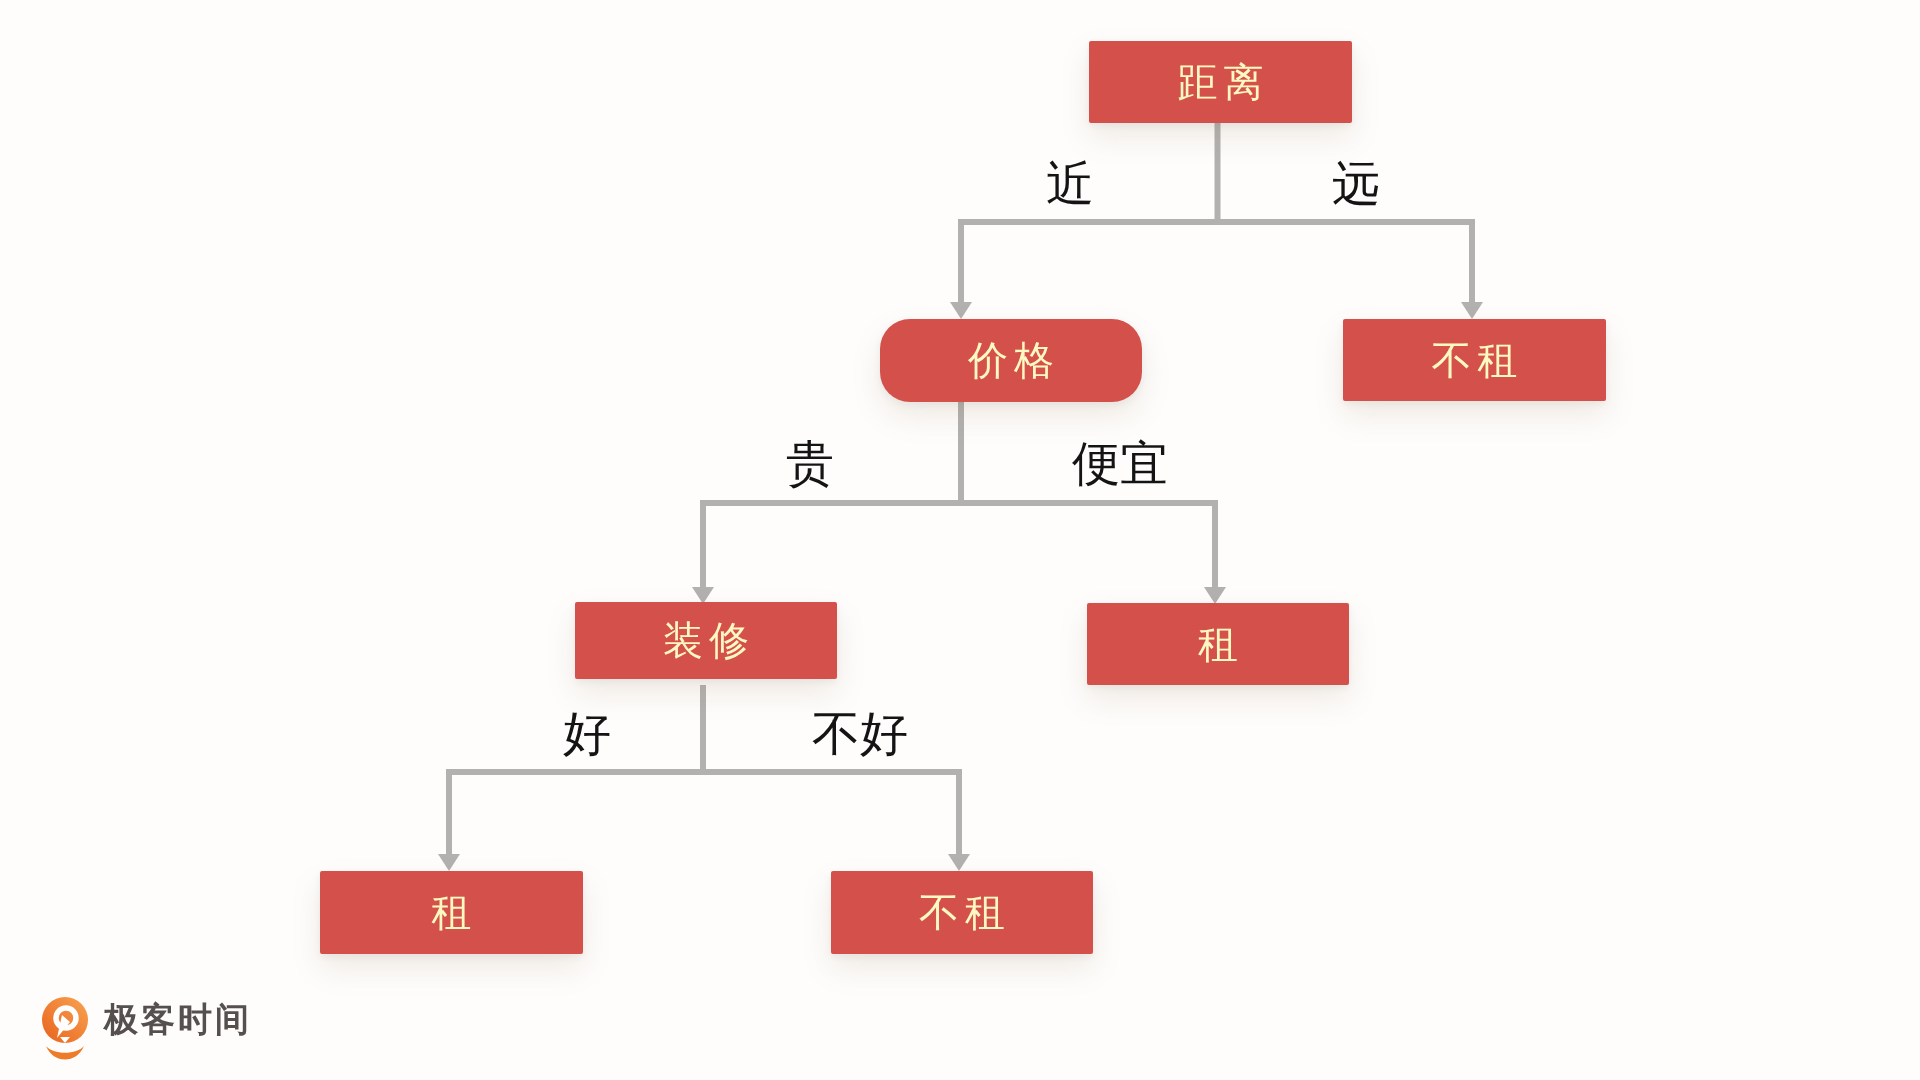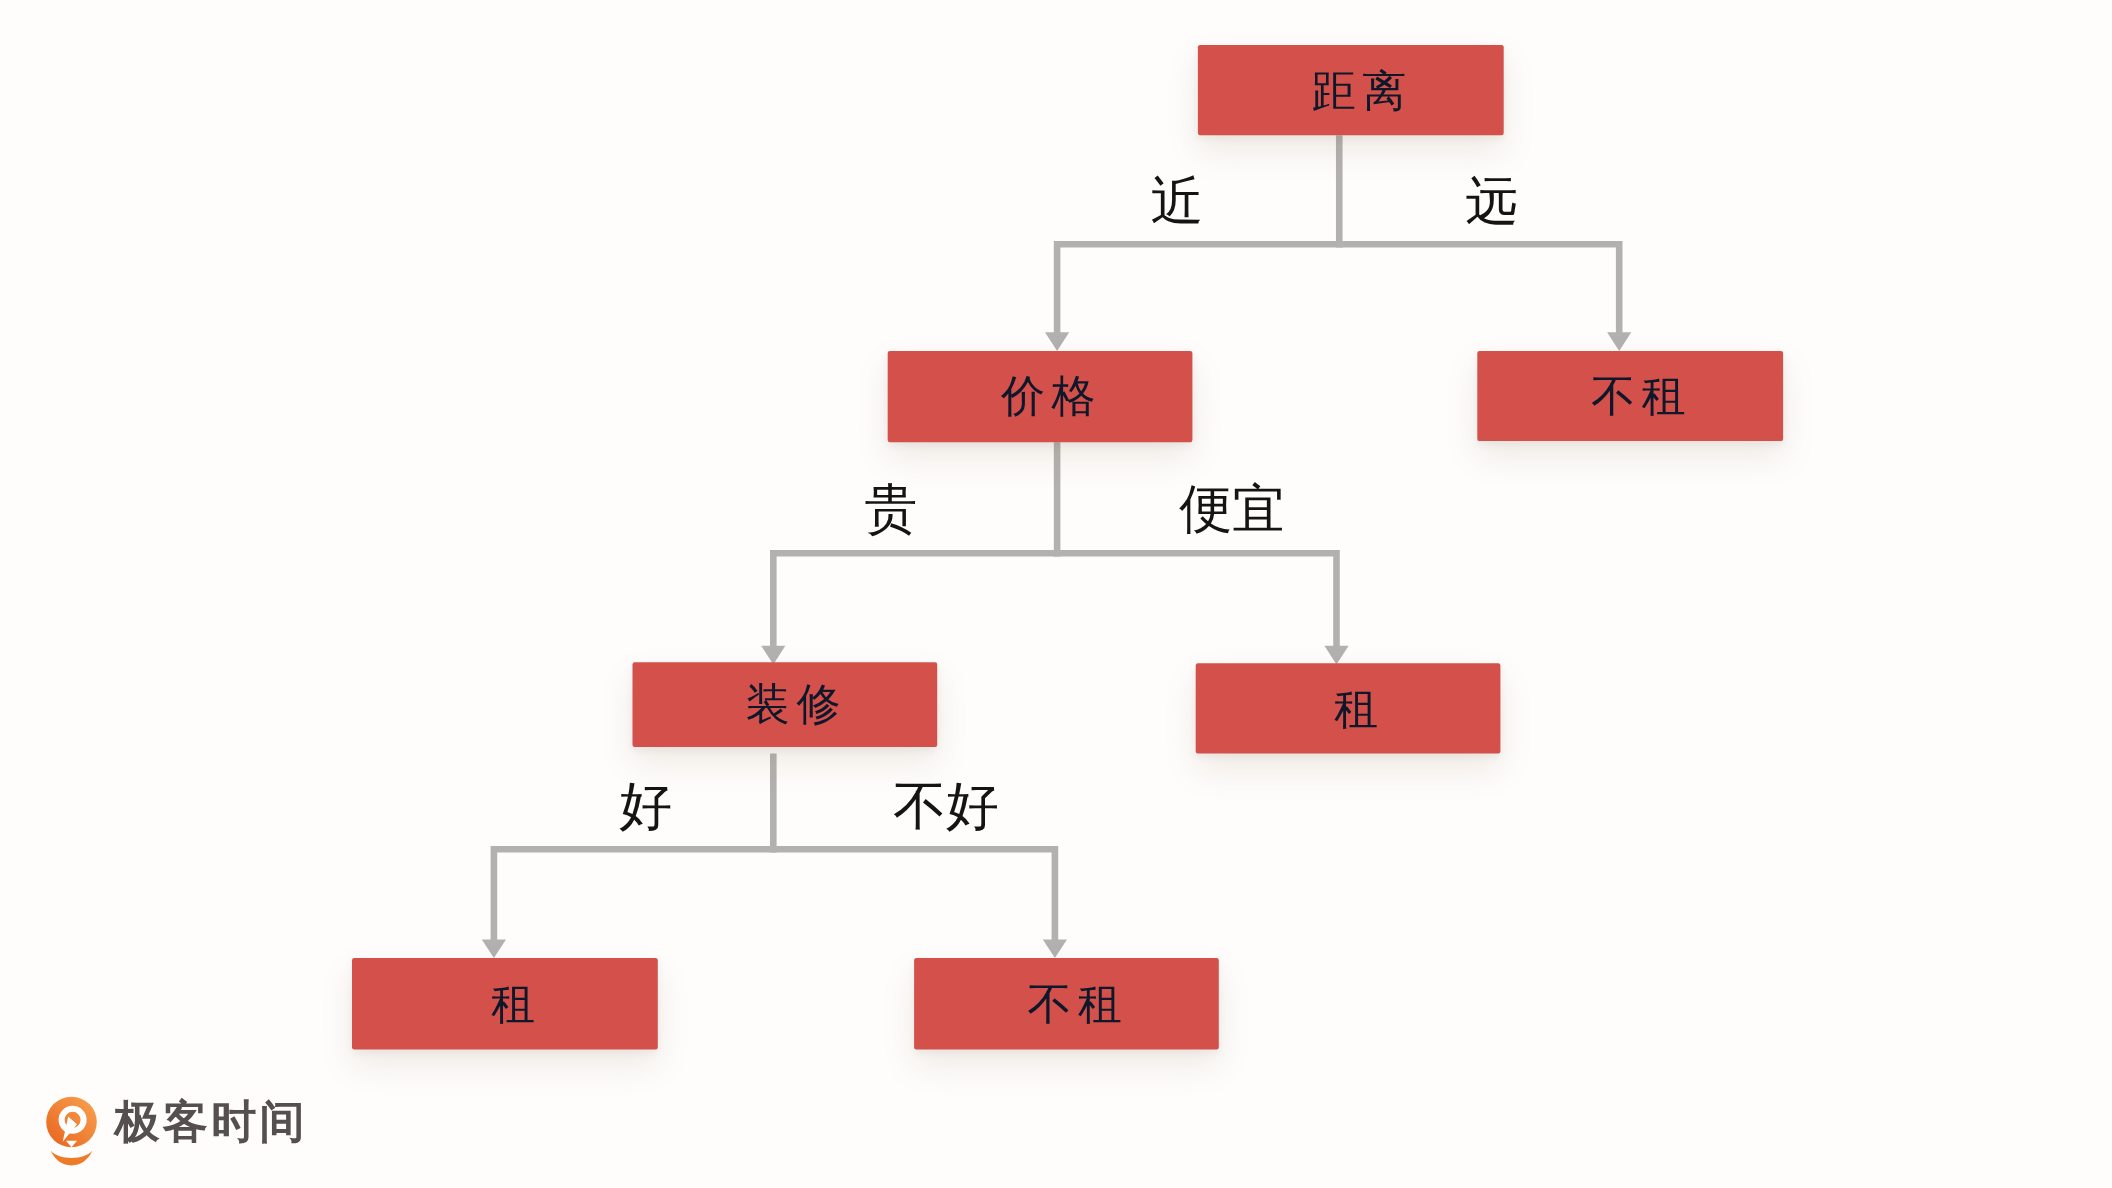--- a/index.html
+++ b/index.html
@@ -21,25 +21,25 @@
   .edge-line {
     fill: none;
     stroke: #b2b1b0;
     stroke-width: 6;
   }
   .arrowhead { fill: #b2b1b0; stroke: none; }
   .tree-node {
     position: absolute;
     display: flex; align-items: center; justify-content: center;
     background: #d3514a;
-    color: #0f172a;
+    color: #fef9c3;
     font-size: 40px;
     font-weight: 500;
     letter-spacing: 6px;
-    padding-left: 21px; 
+    padding-left: 6px; 
     border-radius: 2px;
     box-shadow: 0 14px 30px rgba(150,110,80,0.14), 0 3px 8px rgba(0,0,0,0.05);
   }
   .edge-label {
     position: absolute;
     transform: translateX(-50%);
     color: #141414;
     font-size: 48px;
     font-weight: 500;
     line-height: 1.1;
@@ -48,21 +48,21 @@
   .logo {
     position: absolute;
     left: 40px; top: 996px;
     display: flex; align-items: center;
   }
   .logo-icon { width: 50px; height: 64px; }
   .logo-text {
     margin-left: 14px;
     margin-top: -16px;
     color: #55504e;
-    font-size: 41px;
+    font-size: 34px;
     font-weight: 600;
     letter-spacing: 3px;
   }
 </style>
 </head>
 <body>
 
 <div class="canvas">
 
   <svg class="edges-svg" viewBox="0 0 1920 1080">
@@ -80,21 +80,21 @@
     <path class="edge-line" d="M703 685 V775"></path>
     <path class="edge-line" d="M449 856 V772 H959 V856"></path>
     <polygon class="arrowhead" points="438,854 460,854 449,871"></polygon>
     <polygon class="arrowhead" points="948,854 970,854 959,871"></polygon>
   </svg>
 
   <div class="tree-node" style="left:1089px; top:41px; width:257px; height:82px;">
     <span>距离</span>
   </div>
 
-  <div class="tree-node" style="left:807px; top:319px; width:256px; height:83px;">
+  <div class="tree-node" style="left:880px; top:319px; width:256px; height:83px;border-radius:30px;">
     <span>价格</span>
   </div>
 
   <div class="tree-node" style="left:1343px; top:319px; width:257px; height:82px;">
     <span>不租</span>
   </div>
 
   <div class="tree-node" style="left:575px; top:602px; width:256px; height:77px;">
     <span>装修</span>
   </div>

